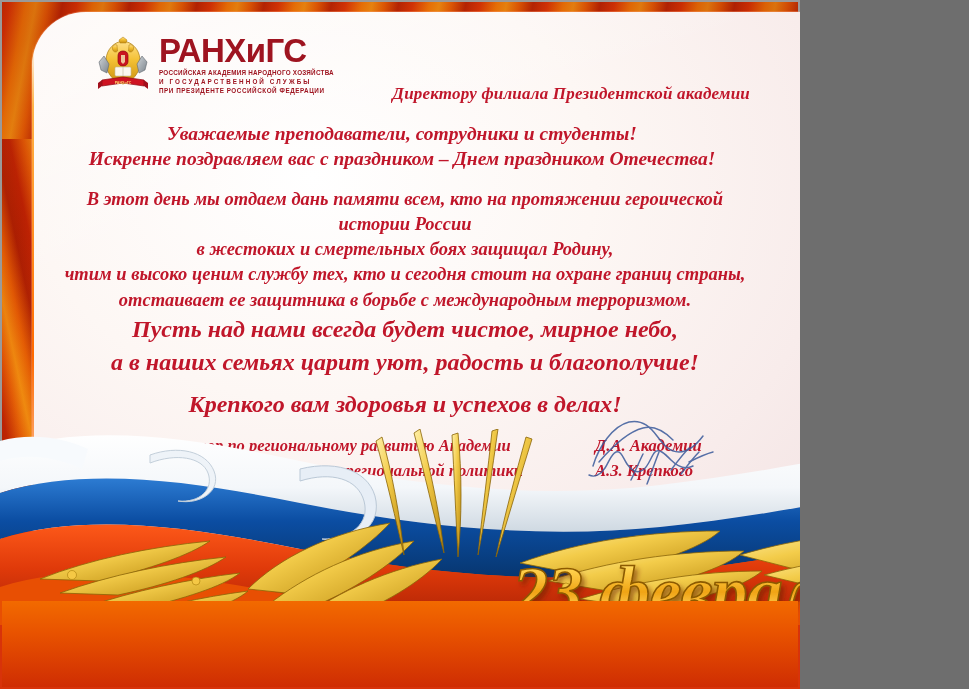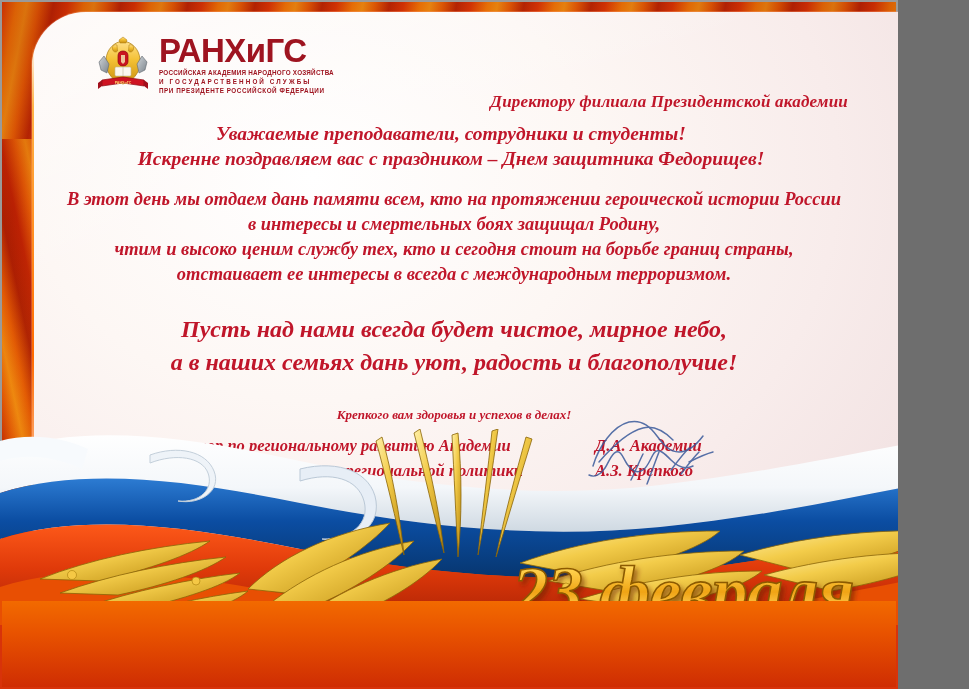--- a/index.html
+++ b/index.html
@@ -7,21 +7,21 @@
     margin: 0;
     padding: 0;
     background: #6e6e6e;
   }
   body {
     font-family: "Liberation Serif", "DejaVu Serif", serif;
   }
 
   #card-root {
     position: relative;
-    width: 898px;
+    width: 800px;
     height: 689px;
     overflow: hidden;
     background: #c4b5fd;
     box-sizing: border-box;
   }
 
   
   .outer-frame {
     position: absolute;
     inset: 0;
@@ -140,21 +140,21 @@
     line-height: 1.45;
     white-space: nowrap;
   }
   .logo-sub.s2 { letter-spacing: 2.1px; }
   .logo-sub.s3 { letter-spacing: .55px; }
 
   
   .addressee {
     position: absolute;
     left: 0; right: 50px;
-    top: 92px;
+    top: 84px;
     text-align: right;
     font-style: italic;
     font-weight: bold;
     font-size: 17px;
     color: #c0162a;
     letter-spacing: .2px;
   }
   .salutation {
     position: absolute;
     left: 60px; right: 56px;
@@ -170,21 +170,21 @@
     position: absolute;
     left: 55px; right: 45px;
     text-align: center;
     font-style: italic;
     font-weight: bold;
     color: #c0162a;
     line-height: 1.36;
   }
   .body-para.p1 { top: 187px; font-size: 18.5px; }
   .body-para.p2 { top: 313px; font-size: 24px; }
-  .body-para.p3 { top: 406px; font-size: 13px; text-align: center; }
+  .body-para.p3 { top: 388px; font-size: 24px; text-align: center; }
 
   
   .sig-area {
     position: absolute;
     left: 150px;
     top: 436px;
     width: 740px;
     font-style: italic;
     font-weight: bold;
     font-size: 16.5px;
@@ -299,33 +299,33 @@
       <span class="logo-sub s1">РОССИЙСКАЯ АКАДЕМИЯ НАРОДНОГО ХОЗЯЙСТВА</span>
       <span class="logo-sub s2">И ГОСУДАРСТВЕННОЙ СЛУЖБЫ</span>
       <span class="logo-sub s3">ПРИ ПРЕЗИДЕНТЕ РОССИЙСКОЙ ФЕДЕРАЦИИ</span>
     </span>
   </div>
 
   <div class="addressee">Директору филиала Президентской академии</div>
 
   <div class="salutation">
     <div>Уважаемые преподаватели, сотрудники и студенты!</div>
-    <div>Искренне поздравляем вас с праздником – Днем защитника Федорищев!</div>
+    <div>Искренне поздравляем вас с праздником – Днем праздником Отечества!</div>
   </div>
 
   <div class="body-para p1">
     <div>В этот день мы отдаем дань памяти всем, кто на протяжении героической истории России</div>
-    <div>в интересы и смертельных боях защищал Родину,</div>
-    <div>чтим и высоко ценим службу тех, кто и сегодня стоит на борьбе границ страны,</div>
-    <div>отстаивает ее интересы в всегда с международным терроризмом.</div>
+    <div>в жестоких и смертельных боях защищал Родину,</div>
+    <div>чтим и высоко ценим службу тех, кто и сегодня стоит на охране границ страны,</div>
+    <div>отстаивает ее защитника в борьбе с международным терроризмом.</div>
   </div>
 
   <div class="body-para p2">
     <div>Пусть над нами всегда будет чистое, мирное небо,</div>
-    <div>а в наших семьях дань уют, радость и благополучие!</div>
+    <div>а в наших семьях царит уют, радость и благополучие!</div>
   </div>
 
   <div class="body-para p3">
     <div>Крепкого вам здоровья и успехов в делах!</div>
   </div>
 
   <div class="sig-area">
     <div class="sig-row">
       <span class="sig-title">Директор по региональному  развитию Академии</span>
       <span class="sig-name">Д.А. Академии</span>

